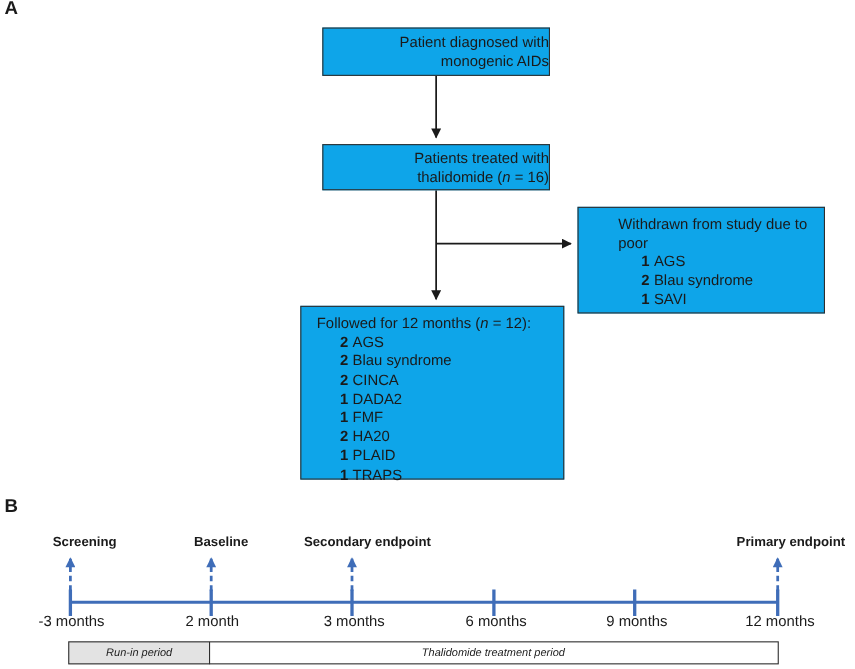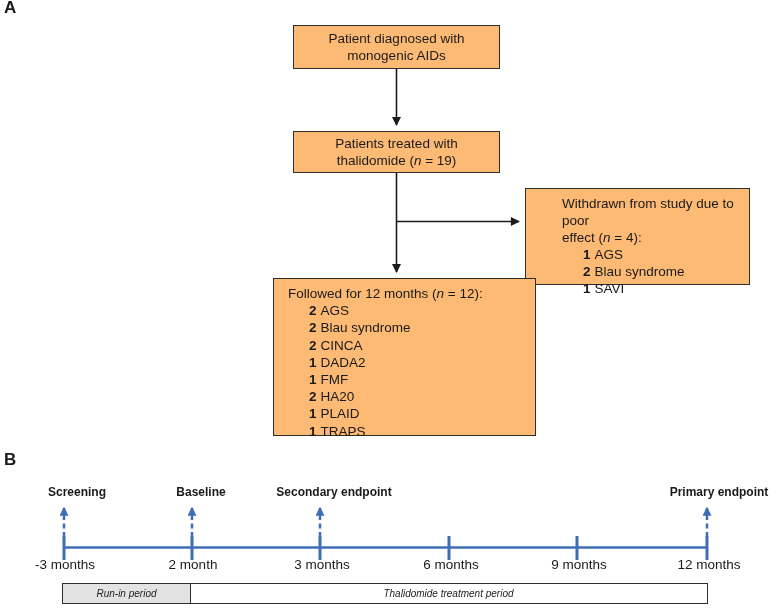--- a/index.html
+++ b/index.html
@@ -13,24 +13,25 @@
     overflow: hidden;
   }
   .abs { position: absolute; box-sizing: border-box; }
   .panel-letter {
     font-weight: bold;
     font-size: 17px;
     color: #1a1a1a;
   }
   .flowbox {
     border: 1.5px solid #2e2e2e;
-    background: #fdba74;
+    background: #0ea5e9;
     font-size: 13.5px;
     line-height: 17px;
     color: #1a1a1a;
+    align-items: flex-end;
   }
   .flowbox.center { text-align: center; display: flex; flex-direction: column; justify-content: center; }
   .flowbox.leftalign { text-align: left; padding: 6px 6px 0 14px; }
   .it-n { font-style: italic; }
   .cnt { font-weight: bold; }
   .itm { margin-left: 4px; }
   .list-row { padding-left: 21px; }
   .svg-overlay { position: absolute; left: 0; top: 0; pointer-events: none; }
   .ev-label {
     font-weight: bold;
@@ -89,32 +90,31 @@
     <line x1="707" y1="537" x2="707" y2="508" stroke="#3f6db8" stroke-width="2.5" stroke-dasharray="5 3.5" marker-end="url(#ah-blue)"></line>
   </svg>
 
   <div class="abs flowbox center" style="left:293px; top:25px; width:207px; height:44px;">
     <div>Patient diagnosed with</div>
     <div>monogenic AIDs</div>
   </div>
 
   <div class="abs flowbox center" style="left:293px; top:131px; width:207px; height:42px;">
     <div>Patients treated with</div>
-    <div><span>thalidomide (</span><span class="it-n">n</span><span> = 19)</span></div>
+    <div><span>thalidomide (</span><span class="it-n">n</span><span> = 16)</span></div>
   </div>
 
   <div class="abs flowbox leftalign" style="left:525px; top:188px; width:225px; height:97px;padding-left:36px;">
     <div>Withdrawn from study due to poor</div>
-    <div><span>effect (</span><span class="it-n">n</span><span> = 4):</span></div>
     <div class="list-row"><span class="cnt">1</span><span class="itm">AGS</span></div>
     <div class="list-row"><span class="cnt">2</span><span class="itm">Blau syndrome</span></div>
     <div class="list-row"><span class="cnt">1</span><span class="itm">SAVI</span></div>
   </div>
 
-  <div class="abs flowbox leftalign" style="left:273px; top:278px; width:263px; height:158px; line-height:17.2px;">
+  <div class="abs flowbox leftalign" style="left:273px; top:278px; width:240px; height:158px; line-height:17.2px;">
     <div><span>Followed for 12 months (</span><span class="it-n">n</span><span> = 12):</span></div>
     <div class="list-row"><span class="cnt">2</span><span class="itm">AGS</span></div>
     <div class="list-row"><span class="cnt">2</span><span class="itm">Blau syndrome</span></div>
     <div class="list-row"><span class="cnt">2</span><span class="itm">CINCA</span></div>
     <div class="list-row"><span class="cnt">1</span><span class="itm">DADA2</span></div>
     <div class="list-row"><span class="cnt">1</span><span class="itm">FMF</span></div>
     <div class="list-row"><span class="cnt">2</span><span class="itm">HA20</span></div>
     <div class="list-row"><span class="cnt">1</span><span class="itm">PLAID</span></div>
     <div class="list-row"><span class="cnt">1</span><span class="itm">TRAPS</span></div>
   </div>

